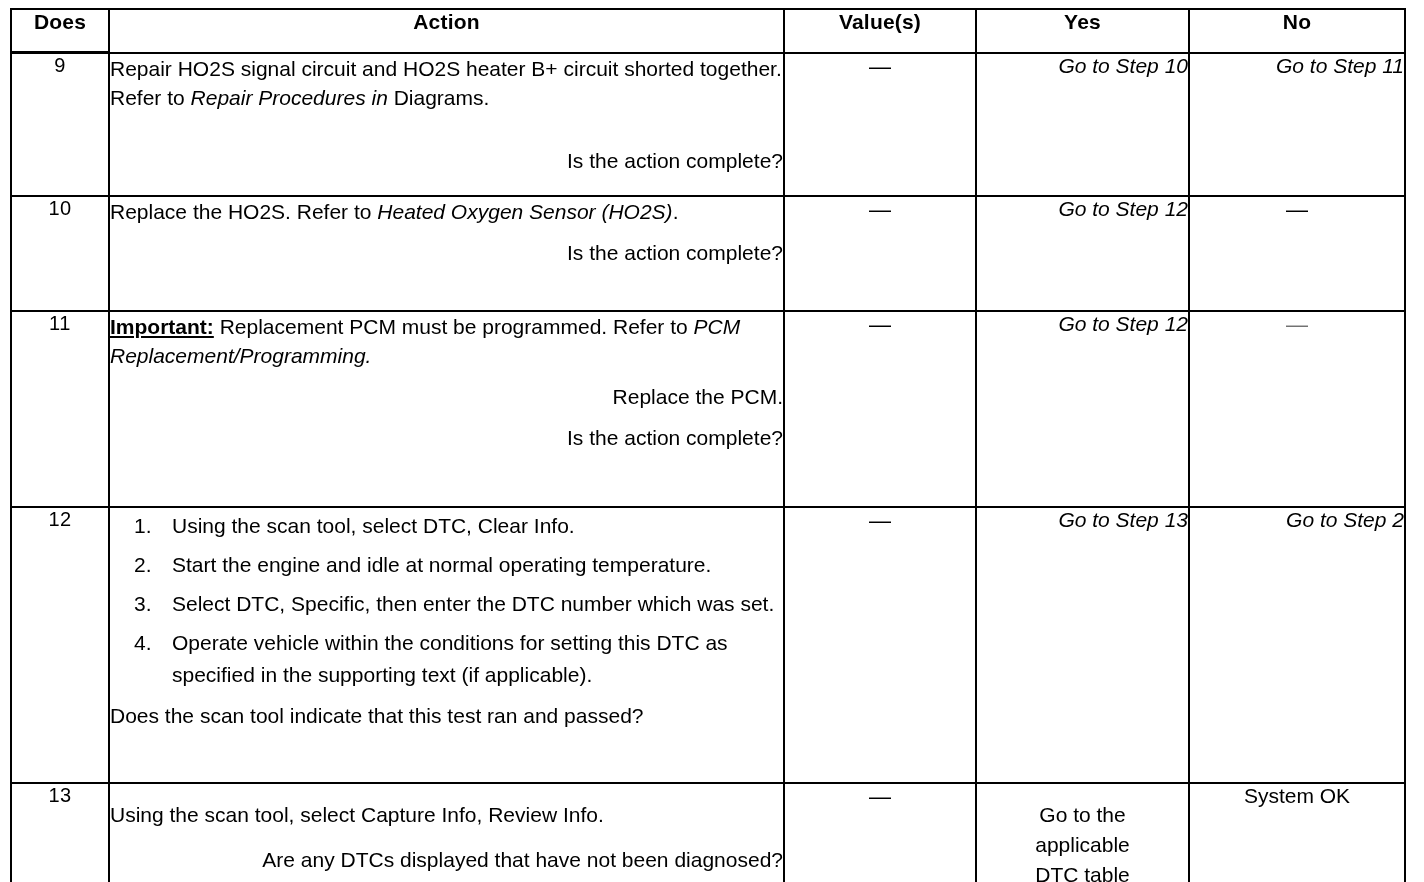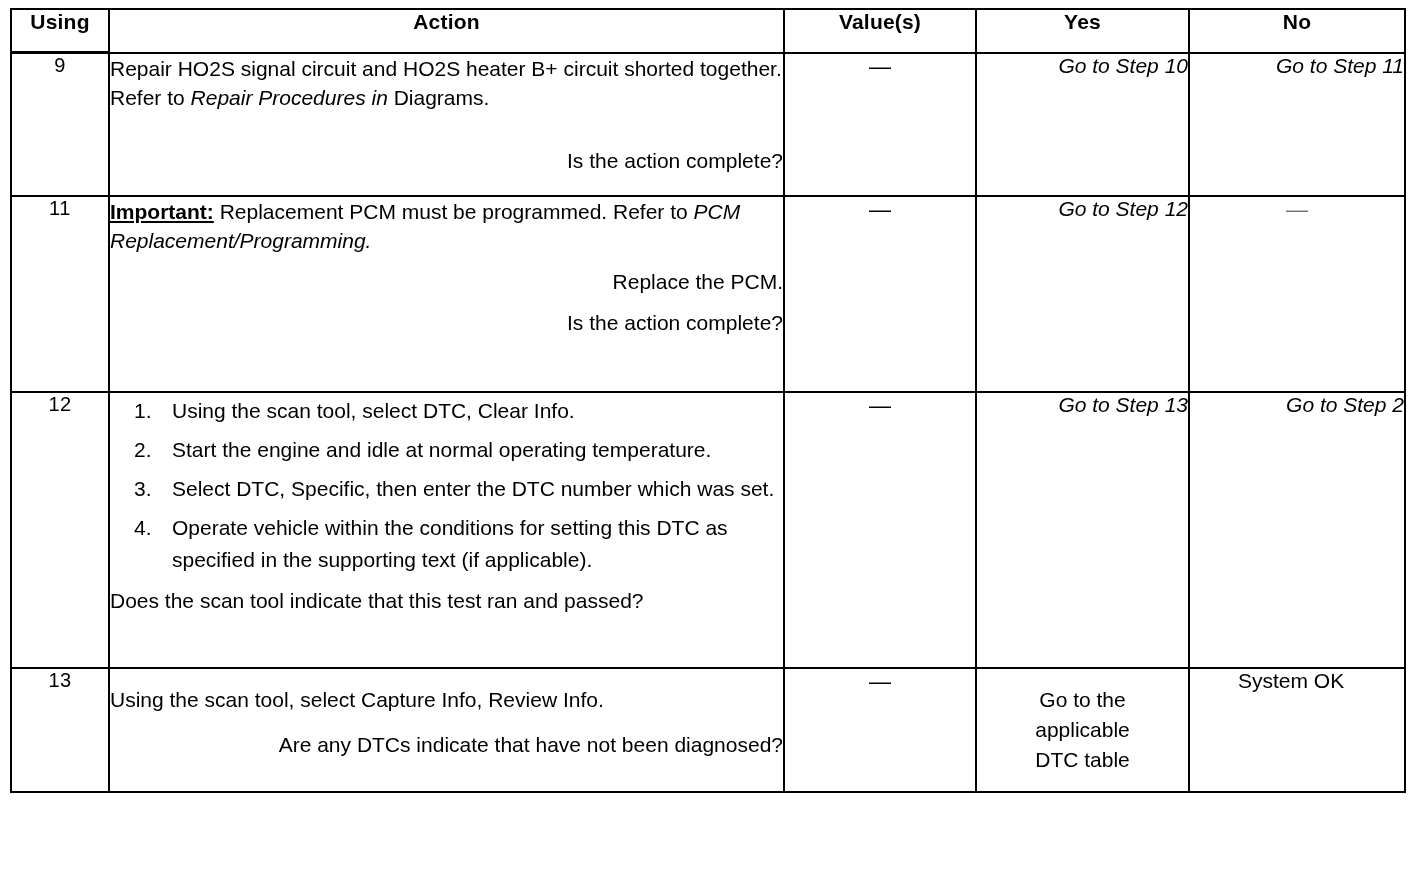--- a/index.html
+++ b/index.html
@@ -125,23 +125,22 @@
     font-size: 21px;
     padding: 0 14px 7px 14px;
   }
   td.yes .goto, td.no .goto {
     font-style: italic;
     text-align: right;
     display: block;
     white-space: nowrap;
   }
   td.yes .mid, td.no .mid {
-    text-align: left;
-    display: block;
-    padding-left: 48px;
+    text-align: center;
+    display: block;
   }
   td.yes.vmid, td.no.vmid {
     vertical-align: middle;
   }
   td.no .dashcell, td.yes .dashcell {
     text-align: center;
     display: block;
     font-size: 22px;
   }
   .multiline {
@@ -160,21 +159,21 @@
     <colgroup>
       <col class="c-step">
       <col class="c-act">
       <col class="c-val">
       <col class="c-yes">
       <col class="c-no">
     </colgroup>
 
     <thead>
       <tr>
-        <th>Using</th>
+        <th>Does</th>
         <th>Action</th>
         <th>Value(s)</th>
         <th>Yes</th>
         <th>No</th>
       </tr>
     </thead>
 
     <tbody>
 
       <tr style="height:143px">
@@ -187,20 +186,36 @@
           <span class="dash">—</span>
         </td>
         <td class="yes">
           <span class="goto">Go to Step 10</span>
         </td>
         <td class="no">
           <span class="goto">Go to Step 11</span>
         </td>
       </tr>
 
+      <tr style="height:115px">
+        <td class="step">10</td>
+        <td class="action">
+          <p class="para"><span>Replace the HO2S. Refer to </span><em class="ital">Heated Oxygen Sensor (HO2S)</em><span>.</span></p>
+          <p class="para">Is the action complete?</p>
+        </td>
+        <td class="value">
+          <span class="dash">—</span>
+        </td>
+        <td class="yes">
+          <span class="goto">Go to Step 12</span>
+        </td>
+        <td class="no">
+          <span class="dashcell">—</span>
+        </td>
+      </tr>
 
       <tr style="height:196px">
         <td class="step">11</td>
         <td class="action">
           <p class="para"><strong class="bold">Important:</strong><span> Replacement PCM must be programmed. Refer to </span><em class="ital">PCM Replacement/Programming.</em></p>
           <p class="para">Replace the PCM.</p>
           <p class="para">Is the action complete?</p>
         </td>
         <td class="value">
           <span class="dash">—</span>
@@ -240,21 +255,21 @@
         </td>
         <td class="no">
           <span class="goto">Go to Step 2</span>
         </td>
       </tr>
 
       <tr style="height:124px">
         <td class="step">13</td>
         <td class="action" style="padding-top:16px">
           <p class="para">Using the scan tool, select Capture Info, Review Info.</p>
-          <p class="para" style="margin-top:16px">Are any DTCs indicate that have not been diagnosed?</p>
+          <p class="para" style="margin-top:16px">Are any DTCs displayed that have not been diagnosed?</p>
         </td>
         <td class="value">
           <span class="dash">—</span>
         </td>
         <td class="yes vmid">
           <span class="multiline">Go to the
 applicable
 DTC table</span>
         </td>
         <td class="no">

